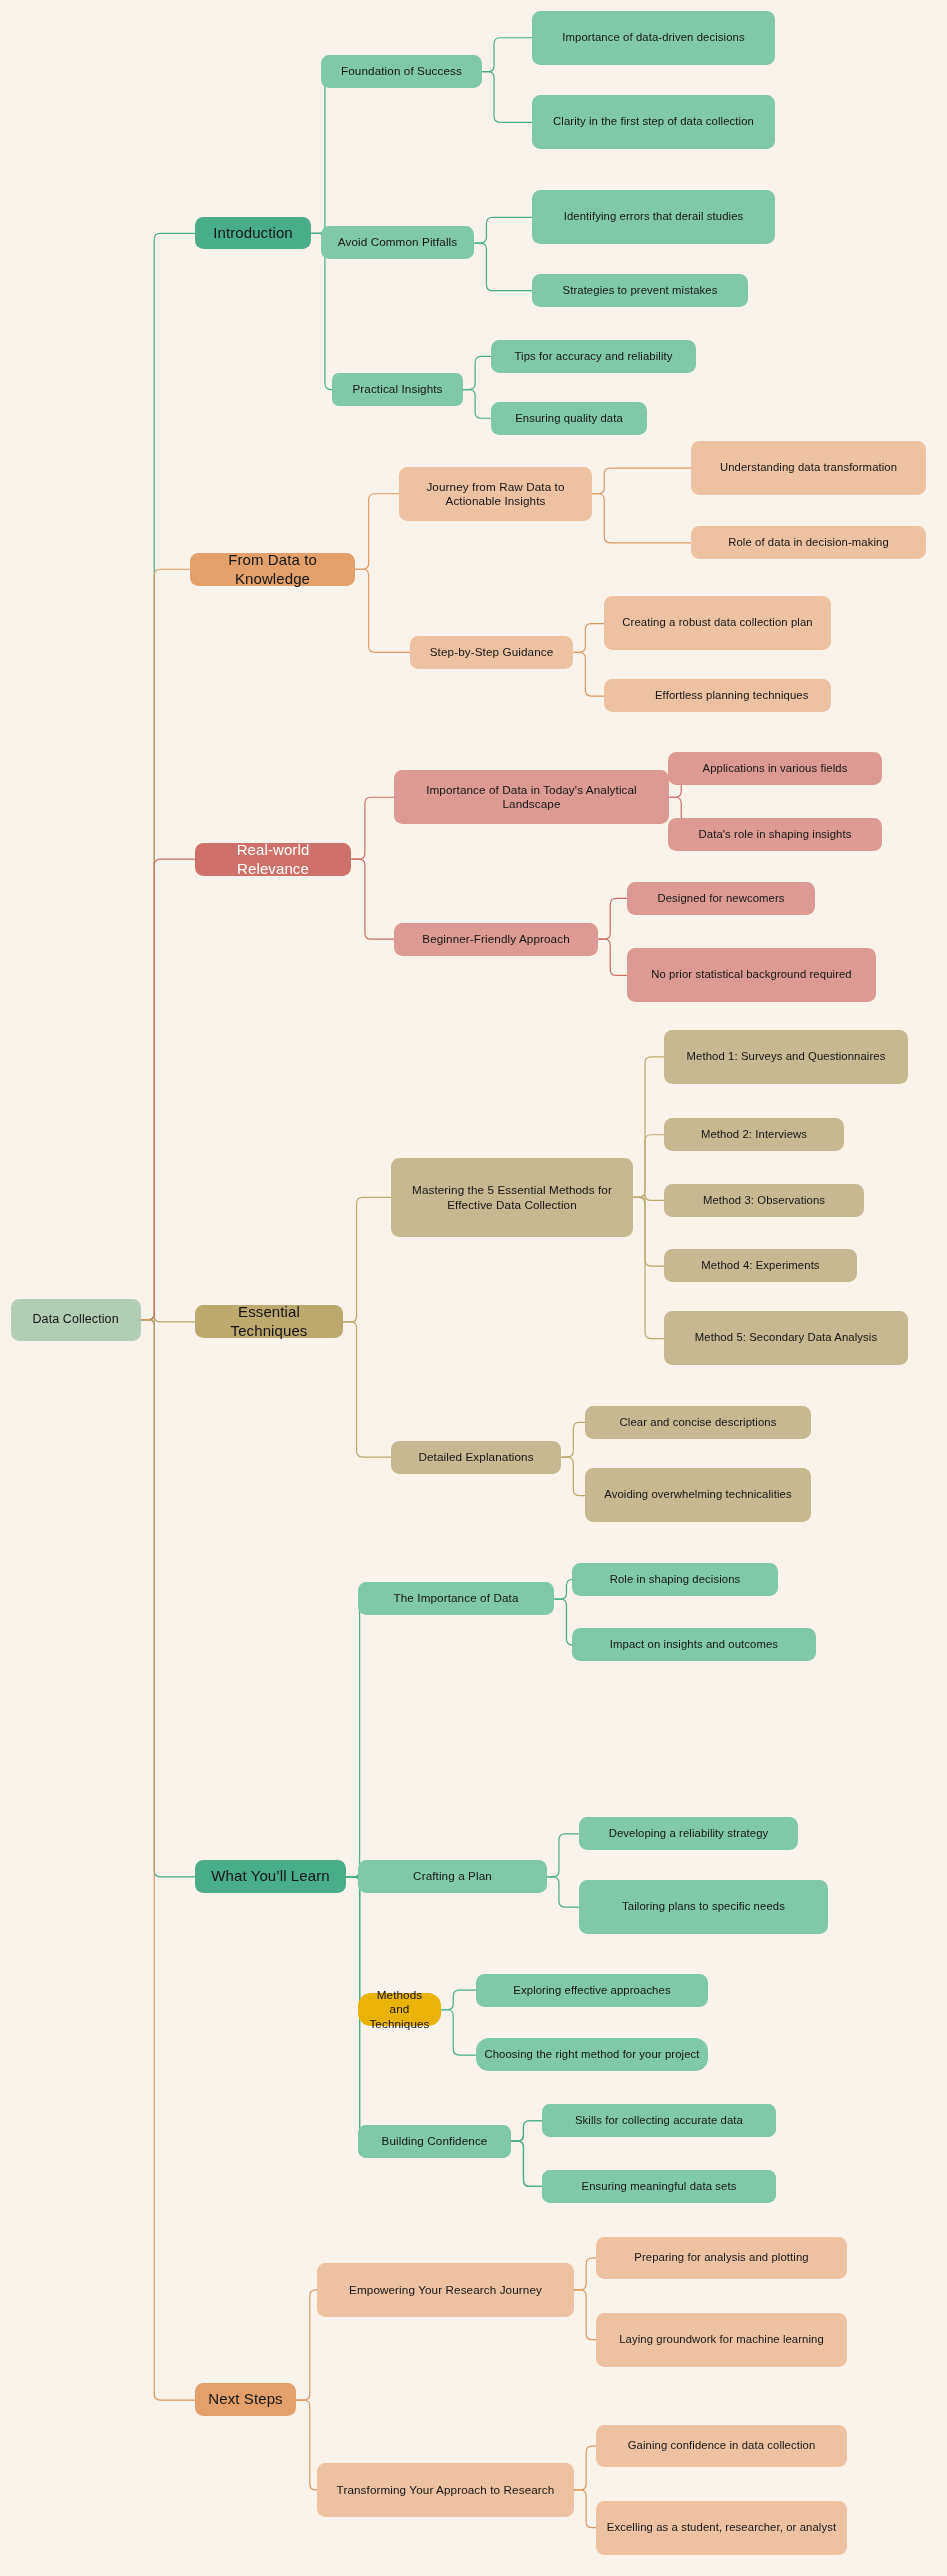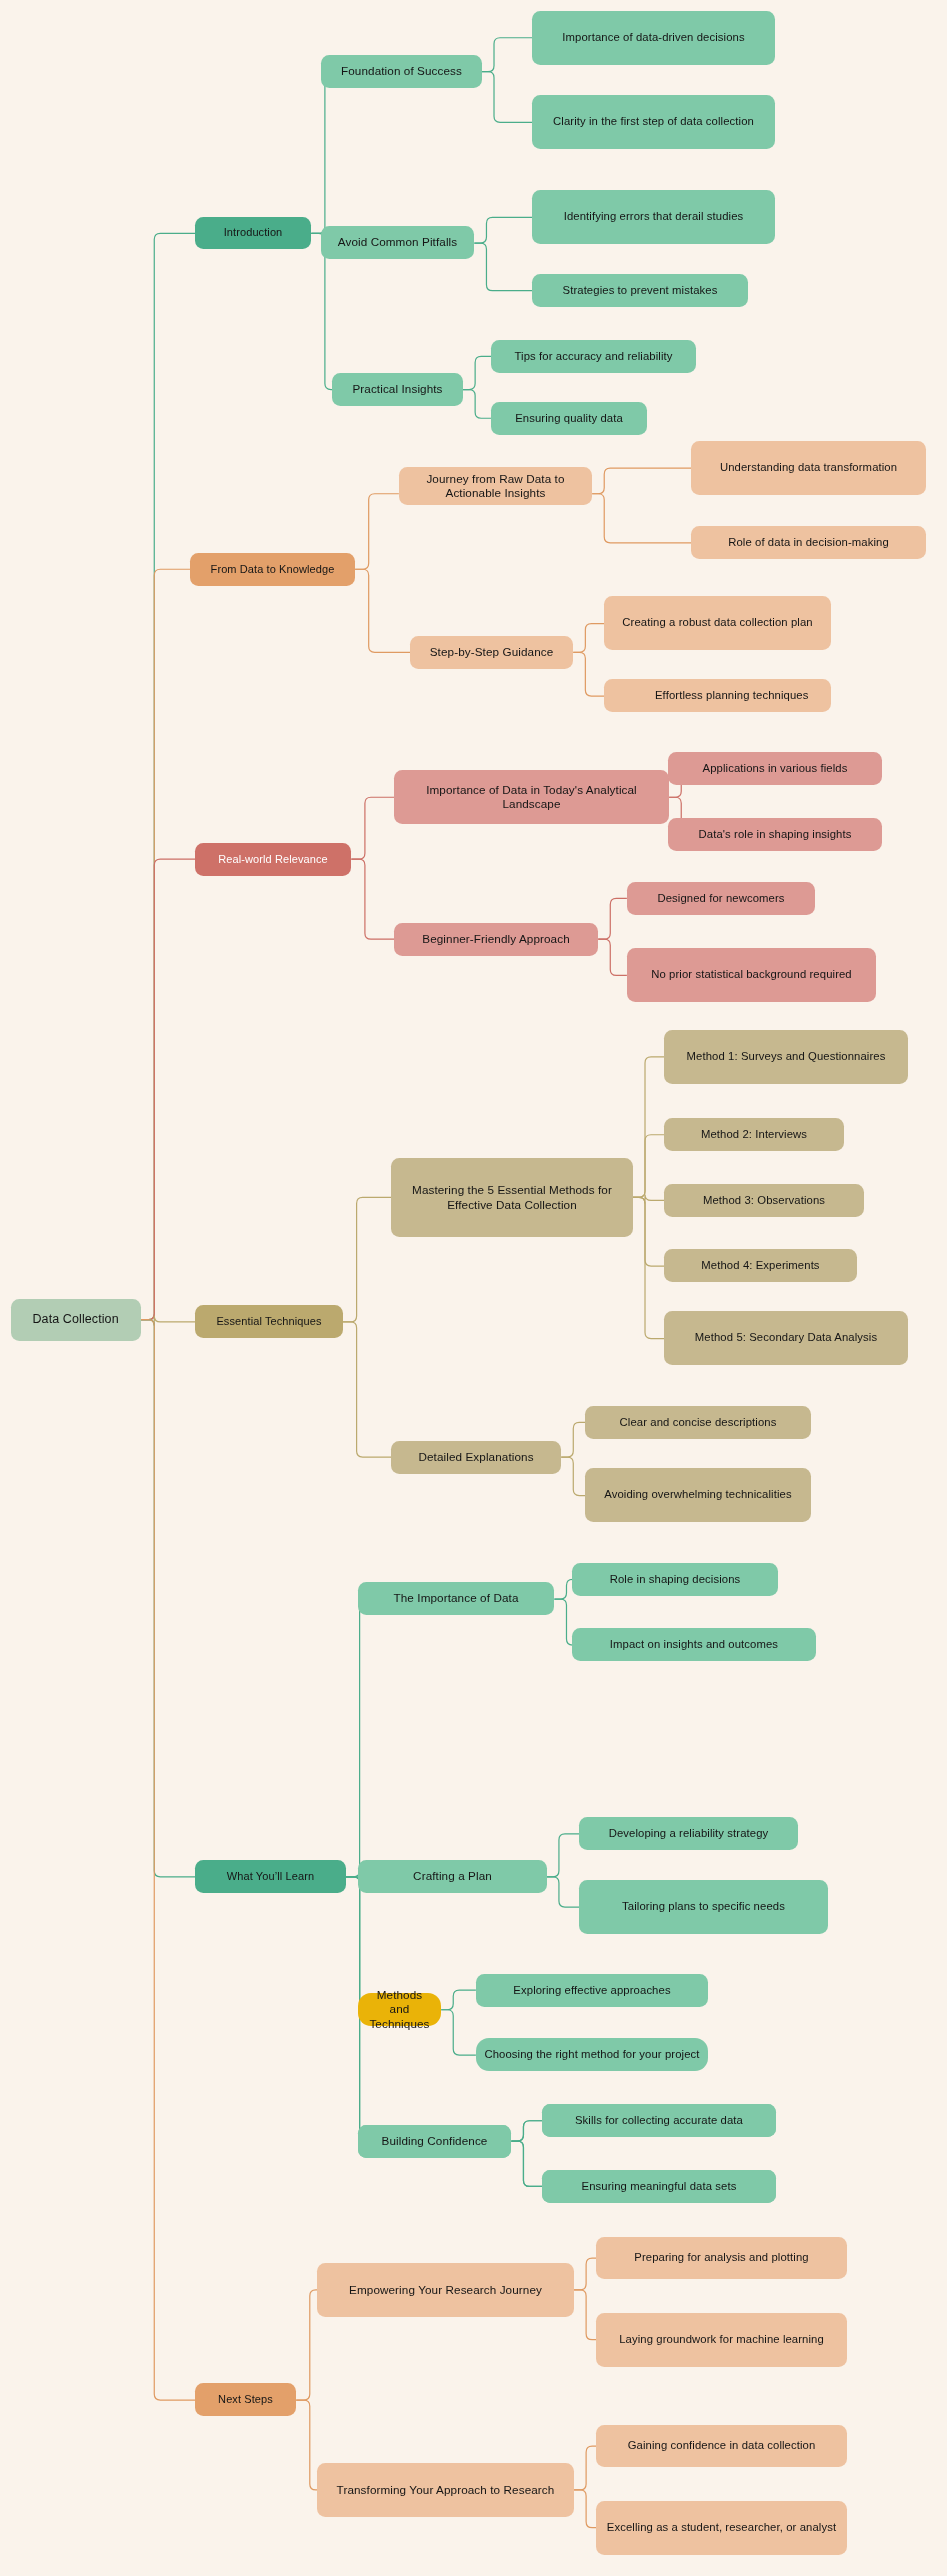--- a/index.html
+++ b/index.html
@@ -29,21 +29,21 @@
     align-items: center;
     justify-content: center;
     text-align: center;
     border-radius: 8.3px;
     color: #151515;
     line-height: 1.22;
     padding: 3px 7.5px;
     letter-spacing: 0.1px;
   }
   .node.root   { font-size: 12.5px; }
-  .node.lvl1   { font-size: 11px; }
+  .node.lvl1   { font-size: 15px; }
   .node.lvl2   { font-size: 11.7px; }
   .node.lvl3   { font-size: 11.3px; }
   .node.white-text { color: #ffffff; }
 </style>
 </head>
 <body>
 
 <div id="mindmap-root">
   <svg id="edge-layer" viewBox="0 0 1255 3412" xmlns="http://www.w3.org/2000/svg">
       <path d="M 186 1748 L 196 1748 Q 204 1748 204 1740 L 204 317 Q 204 309 212 309 L 258 309" fill="none" stroke="#4aad8a" stroke-width="1.6"></path>
@@ -121,33 +121,33 @@
     </div>
     <div class="node lvl2" style="left: 321px; top: 226px; width: 153px; height: 33px; background: rgb(127, 201, 168);">
       <span>Avoid Common Pitfalls</span>
     </div>
     <div class="node lvl3" style="left: 532px; top: 190px; width: 243px; height: 54px; background: rgb(127, 201, 168);">
       <span>Identifying errors that derail studies</span>
     </div>
     <div class="node lvl3" style="left: 532px; top: 274px; width: 216px; height: 33px; background: rgb(127, 201, 168);">
       <span>Strategies to prevent mistakes</span>
     </div>
-    <div class="node lvl2" style="left: 332px; top: 373px; width: 131px; height: 33px; background: rgb(127, 201, 168);">
+    <div class="node lvl2" style="left: 332px; top: 373px; width: 131px; height: 33px; background: rgb(127, 201, 168); border-radius: 7px;">
       <span>Practical Insights</span>
     </div>
     <div class="node lvl3" style="left: 491px; top: 340px; width: 205px; height: 33px; background: rgb(127, 201, 168);">
       <span>Tips for accuracy and reliability</span>
     </div>
     <div class="node lvl3" style="left: 491px; top: 402px; width: 156px; height: 33px; background: rgb(127, 201, 168);">
       <span>Ensuring quality data</span>
     </div>
     <div class="node lvl1" style="left: 190px; top: 553px; width: 165px; height: 33px; background: rgb(227, 160, 106);">
       <span>From Data to Knowledge</span>
     </div>
-    <div class="node lvl2" style="left: 399px; top: 467px; width: 193px; height: 38px; background: rgb(238, 194, 160);">
+    <div class="node lvl2" style="left: 399px; top: 467px; width: 193px; height: 54px; background: rgb(238, 194, 160);">
       <span>Journey from Raw Data to Actionable Insights</span>
     </div>
     <div class="node lvl3" style="left: 691px; top: 441px; width: 235px; height: 54px; background: rgb(238, 194, 160);">
       <span>Understanding data transformation</span>
     </div>
     <div class="node lvl3" style="left: 691px; top: 526px; width: 235px; height: 33px; background: rgb(238, 194, 160);">
       <span>Role of data in decision-making</span>
     </div>
     <div class="node lvl2" style="left: 410px; top: 636px; width: 163px; height: 33px; background: rgb(238, 194, 160);">
       <span>Step-by-Step Guidance</span>

